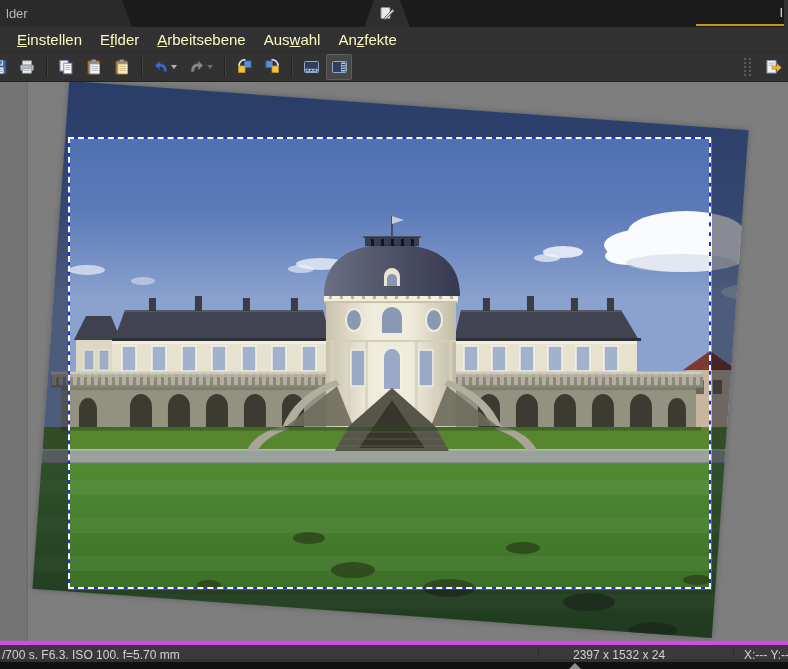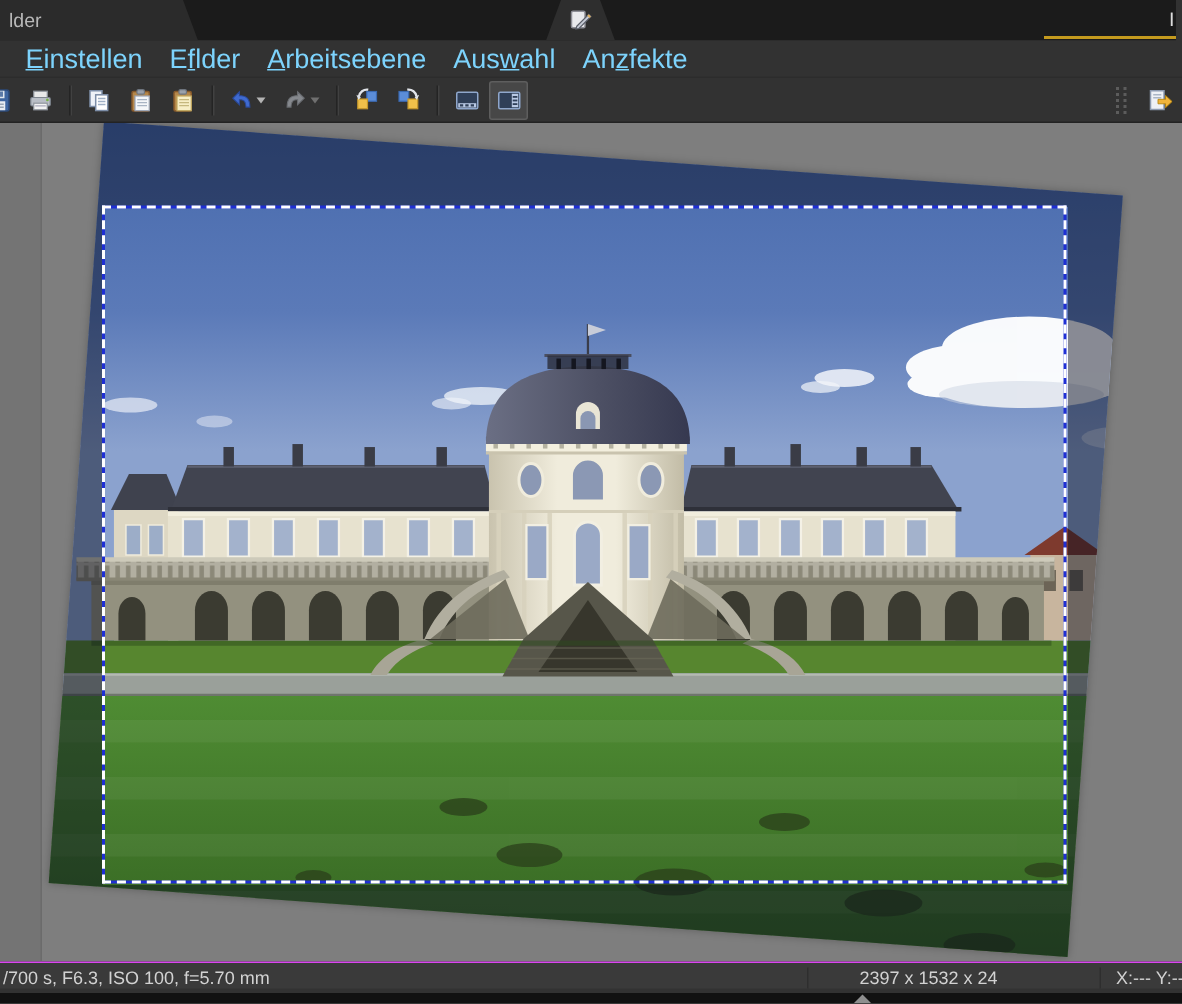--- a/index.html
+++ b/index.html
@@ -18,21 +18,21 @@
   .tab-mini { left:364px; width:46px; background:#2e2e2e; justify-content:center;
               clip-path:polygon(10px 0, calc(100% - 10px) 0, 100% 100%, 0 100%); }
   .tab-close { margin-left:auto; margin-right:14px; color:#9a9a9a; font-size:14px; line-height:14px; }
   .module-tab { position:absolute; right:0; top:0; height:27px; line-height:26px; color:#dcdcdc;
                 font-size:13px; padding-right:1px; }
   .module-accent { position:absolute; right:0; bottom:1px; width:88px; height:2px; background:#c49a1e; }
 
   
   .menubar { position:absolute; left:0; top:27px; width:788px; height:25px; background:#323232;
              display:flex; align-items:center; padding-left:8px; border-bottom:1px solid #2c2c2c; }
-  .menu-item { color:#7dd3fc; font-size:18px; padding:3px 9px; cursor:default; }
+  .menu-item { color:#fef9c3; font-size:15px; padding:3px 9px; cursor:default; }
   .accesskey { text-decoration:underline; }
 
   
   .toolbar { position:absolute; left:0; top:52px; width:788px; height:30px; background:#323232;
              display:flex; align-items:center; border-bottom:1px solid #232323; }
   .tool { width:26px; height:26px; display:flex; align-items:center; justify-content:center;
           border:1px solid transparent; border-radius:2px; margin:0 1px; }
   .tool svg { display:block; }
   .tool.clipped { margin-left:-14px; }
   .tool.active { background:#474747; border-color:#5e5e5e; }
@@ -53,21 +53,21 @@
   .scene { position:absolute; left:-59.5px; top:-65.5px; width:800px; height:640px; transform:rotate(-4.15deg); }
   .scene svg { position:absolute; left:0; top:0; }
   .dim-hole { position:absolute; left:78px; top:98px; width:643px; height:452px;
               box-shadow:0 0 0 1600px rgba(8,12,30,0.47); }
   .marquee { position:absolute; left:68px; top:55px; width:643px; height:452px;
              border:2px solid #1f2fd4; }
   .marquee::after { content:''; position:absolute; inset:-2px; border:2px dashed #ffffff; }
 
   
   .statusbar { position:absolute; left:0; top:641px; width:788px; height:18px; background:#3a3a3a;
-               border-top:1px solid #d946ef; color:#d2d2d2; font-size:12px; overflow:hidden; }
+               border-top:4px solid #d946ef; color:#d2d2d2; font-size:12px; overflow:hidden; }
   .statusbar .sep { position:absolute; top:3px; width:1px; height:15px; background:#2e2e2e; }
   .st-exif { position:absolute; left:2px; top:3px; white-space:nowrap; }
   .st-size { position:absolute; left:573px; top:3px; white-space:nowrap; }
   .st-xy   { position:absolute; left:744px; top:3px; white-space:nowrap; }
   .bottombar { position:absolute; left:0; top:662px; width:788px; height:7px; background:#111111; }
   .expand-handle { position:absolute; left:569px; bottom:0; width:0; height:0;
                    border-left:6px solid transparent; border-right:6px solid transparent;
                    border-bottom:6px solid #8f8f8f; }
 </style>
 </head>

